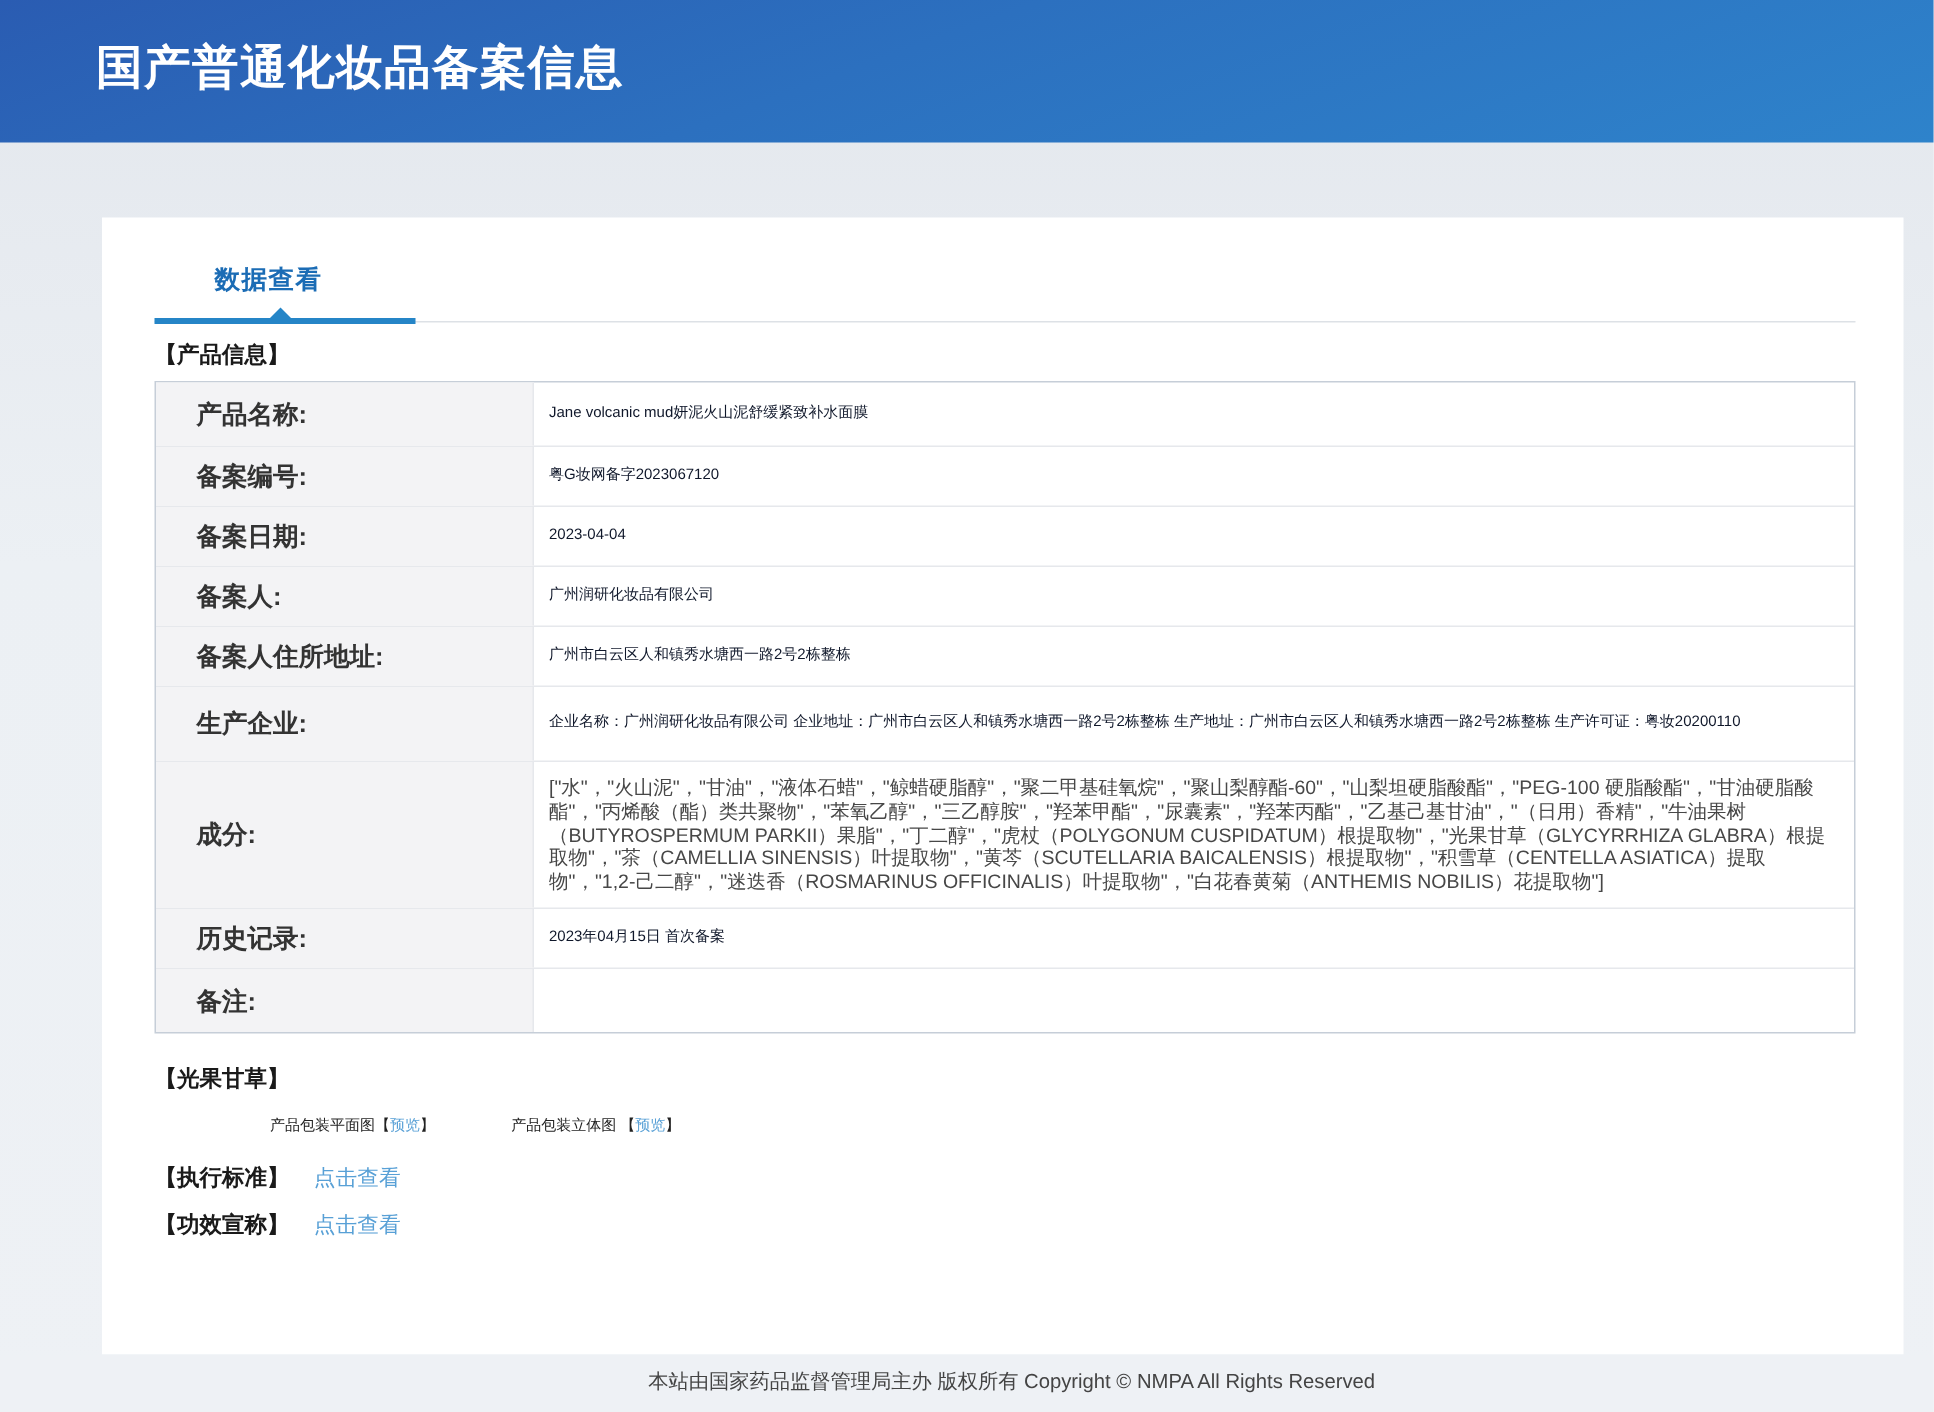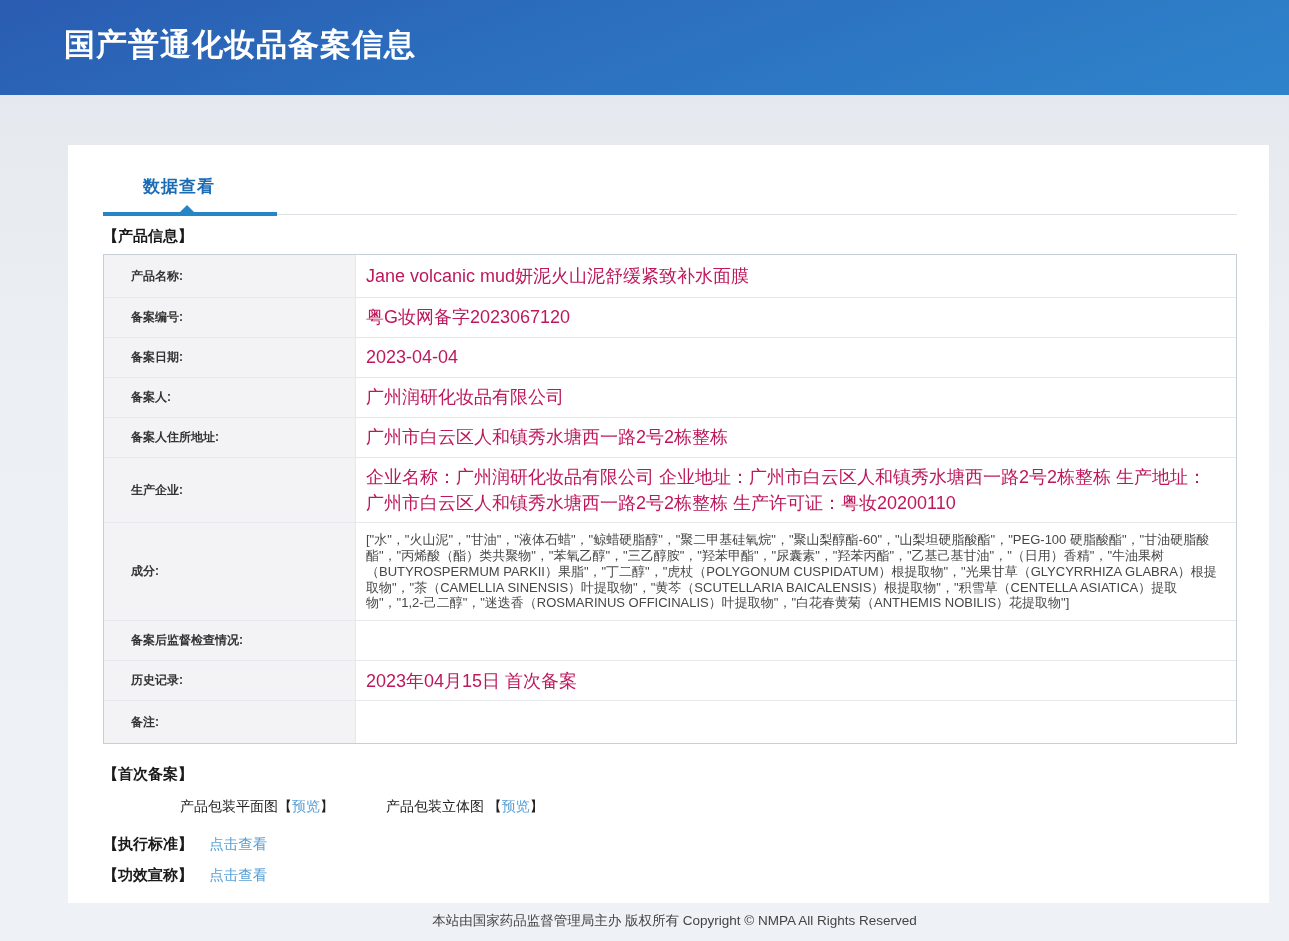--- a/index.html
+++ b/index.html
@@ -56,29 +56,29 @@
   .trow { display: flex; align-items: center; border-bottom: 1px solid #e6e8ec; min-height: 40px; }
   .trow:last-child { border-bottom: none; }
   .trow.r1 { min-height: 43px; }
   .trow.r6 { min-height: 50px; }
   .trow.r7 { min-height: 98px; }
   .trow.r10 { min-height: 42px; }
   .tlabel {
     width: 252px; align-self: stretch; display: flex; align-items: center;
     background: #f3f3f5; border-right: 1px solid #e6e8ec;
     padding: 6px 8px 6px 27px;
-    font-size: 12px; font-weight: bold; color: #333333;
+    font-size: 17px; font-weight: bold; color: #333333;
   }
   .tvalue {
     flex: 1; padding: 6px 14px 6px 10px;
-    font-size: 18px; color: #be185d; line-height: 1.45;
+    font-size: 10px; color: #0f172a; line-height: 1.45;
   }
   .trow.r7 .tvalue { font-size: 13px; line-height: 1.22; color: #474747; padding-top: 4px; padding-bottom: 4px; }
   
-  .package-line { margin-top: 14px; margin-left: 77px; font-size: 14px; color: #222222; }
+  .package-line { margin-top: 14px; margin-left: 77px; font-size: 10px; color: #222222; }
   .package-group { display: inline-block; }
   .package-group.second { margin-left: 48px; }
   .bracket { color: #222222; }
   .blue-link { color: #58a0d6; cursor: pointer; text-decoration: none; }
   .std-line { margin-top: 19px; font-size: 15px; }
   .std-line.second { margin-top: 12px; }
   .std-line .section-title { display: inline; }
   .std-line .blue-link { margin-left: 12px; font-size: 14.5px; }
   
   .footer {
@@ -132,34 +132,30 @@
     </div>
     <div class="trow r6">
       <div class="tlabel">生产企业:</div>
       <div class="tvalue">企业名称：广州润研化妆品有限公司 企业地址：广州市白云区人和镇秀水塘西一路2号2栋整栋 生产地址：广州市白云区人和镇秀水塘西一路2号2栋整栋 生产许可证：粤妆20200110</div>
     </div>
     <div class="trow r7">
       <div class="tlabel">成分:</div>
       <div class="tvalue">["水"，"火山泥"，"甘油"，"液体石蜡"，"鲸蜡硬脂醇"，"聚二甲基硅氧烷"，"聚山梨醇酯-60"，"山梨坦硬脂酸酯"，"PEG-100 硬脂酸酯"，"甘油硬脂酸酯"，"丙烯酸（酯）类共聚物"，"苯氧乙醇"，"三乙醇胺"，"羟苯甲酯"，"尿囊素"，"羟苯丙酯"，"乙基己基甘油"，"（日用）香精"，"牛油果树（BUTYROSPERMUM PARKII）果脂"，"丁二醇"，"虎杖（POLYGONUM CUSPIDATUM）根提取物"，"光果甘草（GLYCYRRHIZA GLABRA）根提取物"，"茶（CAMELLIA SINENSIS）叶提取物"，"黄芩（SCUTELLARIA BAICALENSIS）根提取物"，"积雪草（CENTELLA ASIATICA）提取物"，"1,2-己二醇"，"迷迭香（ROSMARINUS OFFICINALIS）叶提取物"，"白花春黄菊（ANTHEMIS NOBILIS）花提取物"]</div>
     </div>
     <div class="trow">
-      <div class="tlabel">备案后监督检查情况:</div>
-      <div class="tvalue"></div>
-    </div>
-    <div class="trow">
       <div class="tlabel">历史记录:</div>
       <div class="tvalue">2023年04月15日 首次备案</div>
     </div>
     <div class="trow r10">
       <div class="tlabel">备注:</div>
       <div class="tvalue"></div>
     </div>
   </div>
 
-  <div class="section-title st-package">【首次备案】</div>
+  <div class="section-title st-package">【光果甘草】</div>
 
   <div class="package-line">
     <span class="package-group">
       <span>产品包装平面图</span><span class="bracket">【</span><span class="blue-link">预览</span><span class="bracket">】</span>
     </span>
     <span class="package-group second">
       <span>产品包装立体图</span>&nbsp;<span class="bracket">【</span><span class="blue-link">预览</span><span class="bracket">】</span>
     </span>
   </div>
 

